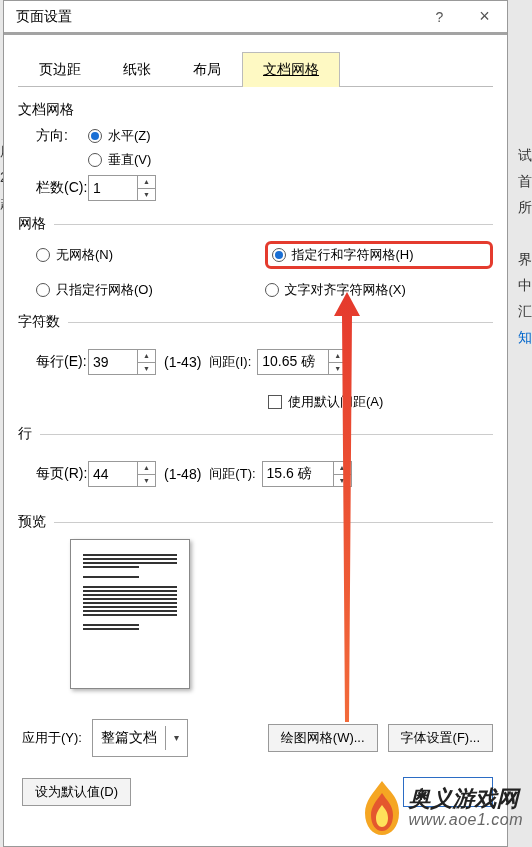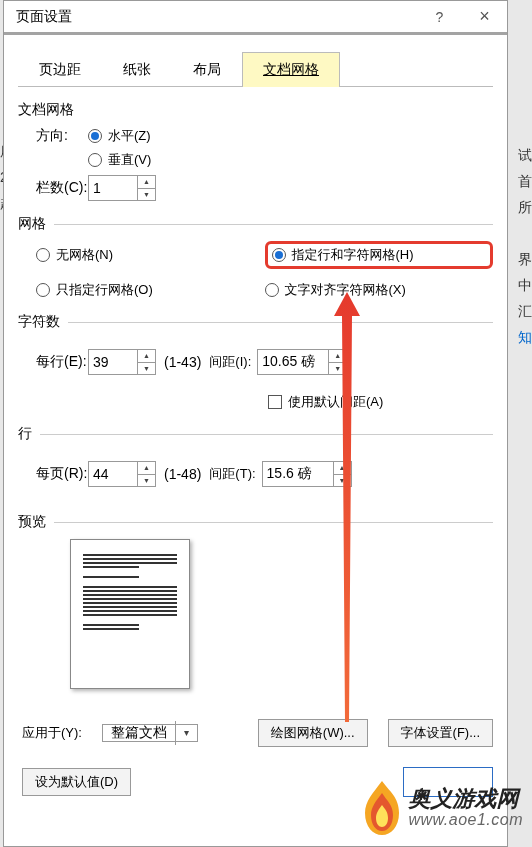--- a/index.html
+++ b/index.html
@@ -106,32 +106,32 @@
   .range-txt { margin: 17px 8px; font-size:14px; }
   .preview-box {
     width: 120px; height: 150px; border: 1px solid #888;
     box-shadow: 2px 2px 4px rgba(0,0,0,0.3);
     background: #fff; margin: 8px 0 0 52px; padding: 14px 12px;
     display:flex; flex-direction:column; gap:2px;
   }
   .preview-box .ln { height:2px; background:#333; }
   .preview-box .ln.short { width:60%; }
   .select {
-    display:inline-flex; border:1px solid #999; height:18px; align-items:center;
+    display:inline-flex; border:1px solid #999; height:38px; align-items:center;
     background:#fff;
   }
   .select .val { padding:0 8px; min-width:70px; font-size:14px; }
   .select .dd { width:22px; text-align:center; border-left:1px solid #999;
     font-size:10px; color:#444; line-height:24px; }
   .btn {
     display:inline-flex; align-items:center; justify-content:center;
     border:1px solid #999; background:#f3f3f3; height:28px; padding:0 12px;
     font-size:13px;
   }
-  .bottom-row { display:flex; gap:20px; margin-top:30px; align-items:center; padding-left:4px; }
+  .bottom-row { display:flex; gap:10px; margin-top:30px; align-items:center; padding-left:4px; }
   .footer { margin-top:20px; display:flex; align-items:center; gap:10px; padding-left:4px; }
   .ok-btn { width:90px; border:1px solid #2b6cc4; background:#fff; height:30px; margin-left:auto; }
   .bg-clip {
     position:absolute; left:0; top:138px; font-size:14px; color:#333;
     line-height:26px; width:14px; overflow:hidden;
   }
   .bg-right {
     position:absolute; right:0; top:142px; font-size:14px; color:#333;
     line-height:26px; width:14px; overflow:hidden; text-align:left;
   }

